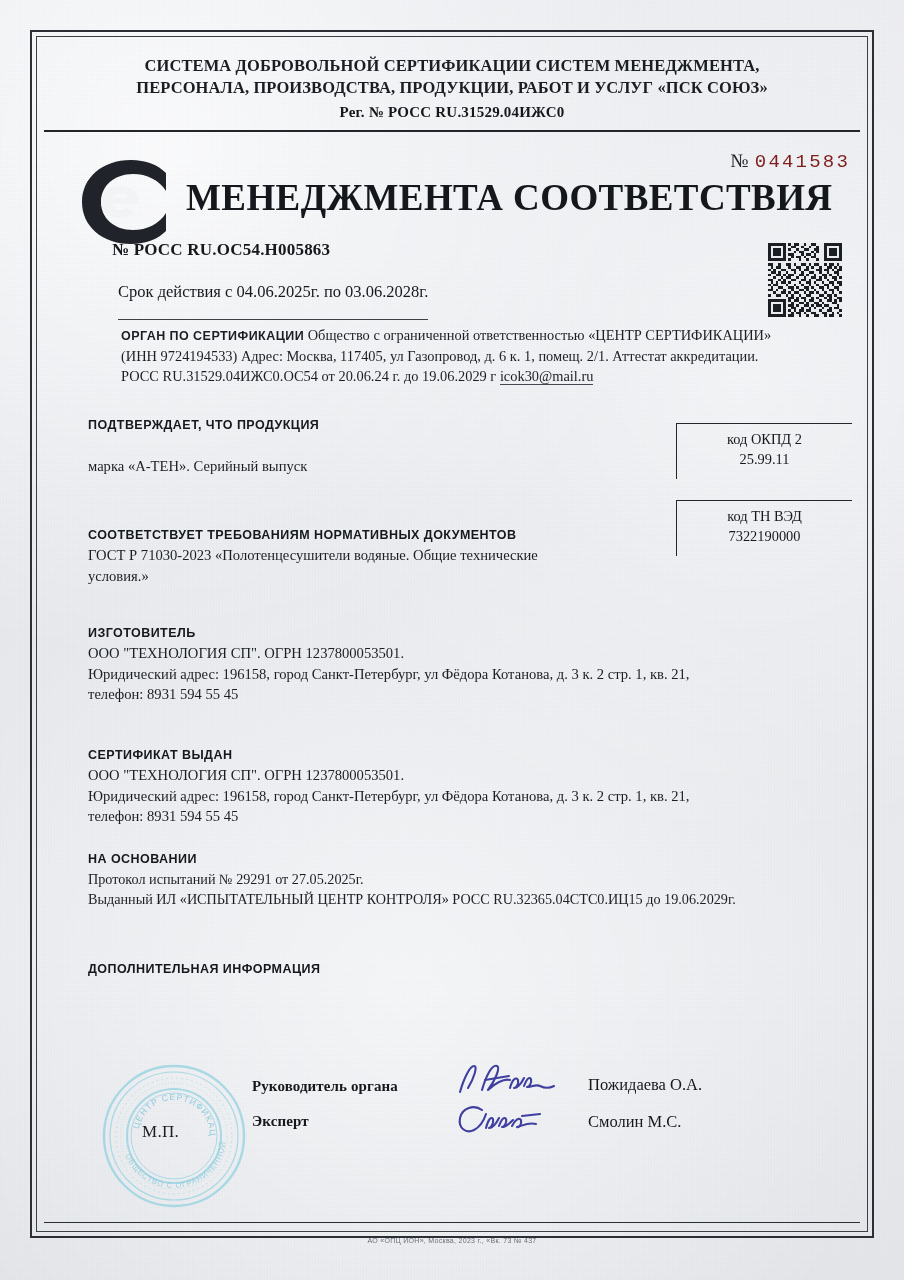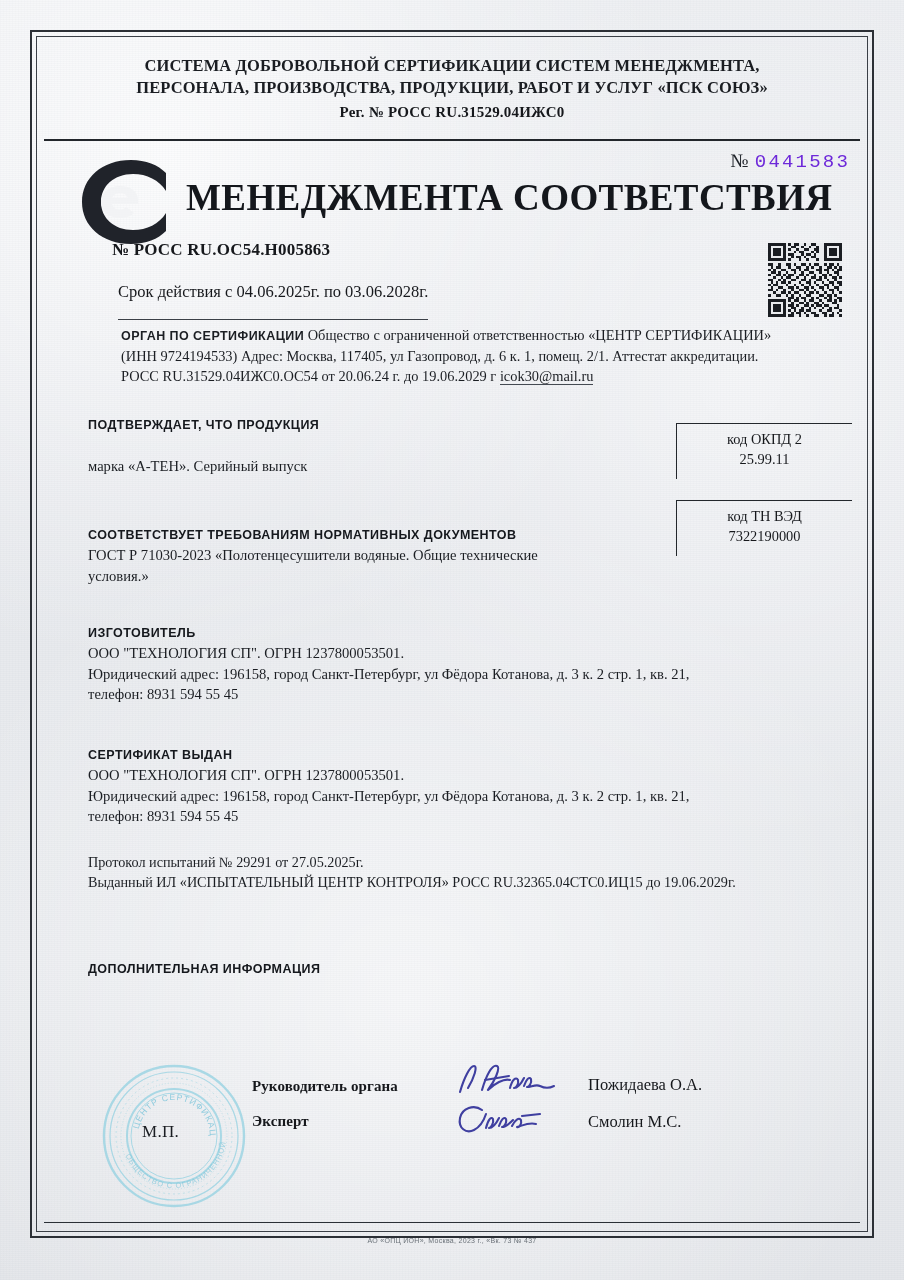--- a/index.html
+++ b/index.html
@@ -56,21 +56,21 @@
     inset: 0;
   }
 
   
   .header-band {
     position: absolute;
     left: 44px; top: 44px;
     width: 816px;
     box-sizing: border-box;
     border-bottom: 2px solid #22262b;
-    padding: 11px 14px 18px;
+    padding: 11px 14px 9px;
     text-align: center;
   }
   .header-line {
     font-family: "Liberation Serif", serif;
     font-weight: bold;
     font-size: 16.5px;
     letter-spacing: .1px;
     line-height: 1.33;
     color: #1a1d22;
   }
@@ -87,21 +87,21 @@
     right: 54px; top: 150px;
     font-size: 19px;
     letter-spacing: .5px;
     white-space: nowrap;
   }
   .cert-no .nolabel {
     color: #20242a;
     font-family: "Liberation Serif", serif;
   }
   .cert-no .nodigits {
-    color: #6d28d9;
+    color: #7f1d1d;
     font-family: "Liberation Mono", monospace;
     font-size: 19px;
     letter-spacing: 2.2px;
     margin-left: 6px;
   }
 
   .emblem {
     position: absolute;
     left: 76px; top: 156px;
     width: 106px; height: 92px;
@@ -565,20 +565,21 @@
   <div class="block" id="block-issued">
     <div class="block-title">СЕРТИФИКАТ ВЫДАН</div>
     <div class="block-body">
       <span>ООО "ТЕХНОЛОГИЯ СП". ОГРН 1237800053501.</span><br>
       <span>Юридический адрес: 196158, город Санкт-Петербург, ул Фёдора Котанова, д. 3 к. 2 стр. 1, кв. 21,</span><br>
       <span>телефон: 8931 594 55 45</span>
     </div>
   </div>
 
   <div class="block" id="block-basis">
+    <div class="block-title">НА ОСНОВАНИИ</div>
     <div class="block-body">
       <span>Протокол испытаний № 29291 от 27.05.2025г.</span><br>
       <span>Выданный ИЛ «ИСПЫТАТЕЛЬНЫЙ ЦЕНТР КОНТРОЛЯ» РОСС RU.32365.04СТС0.ИЦ15 до 19.06.2029г.</span>
     </div>
   </div>
 
   <div class="block" id="block-extra">
     <div class="block-title">ДОПОЛНИТЕЛЬНАЯ ИНФОРМАЦИЯ</div>
     <div class="block-body"></div>
   </div>

